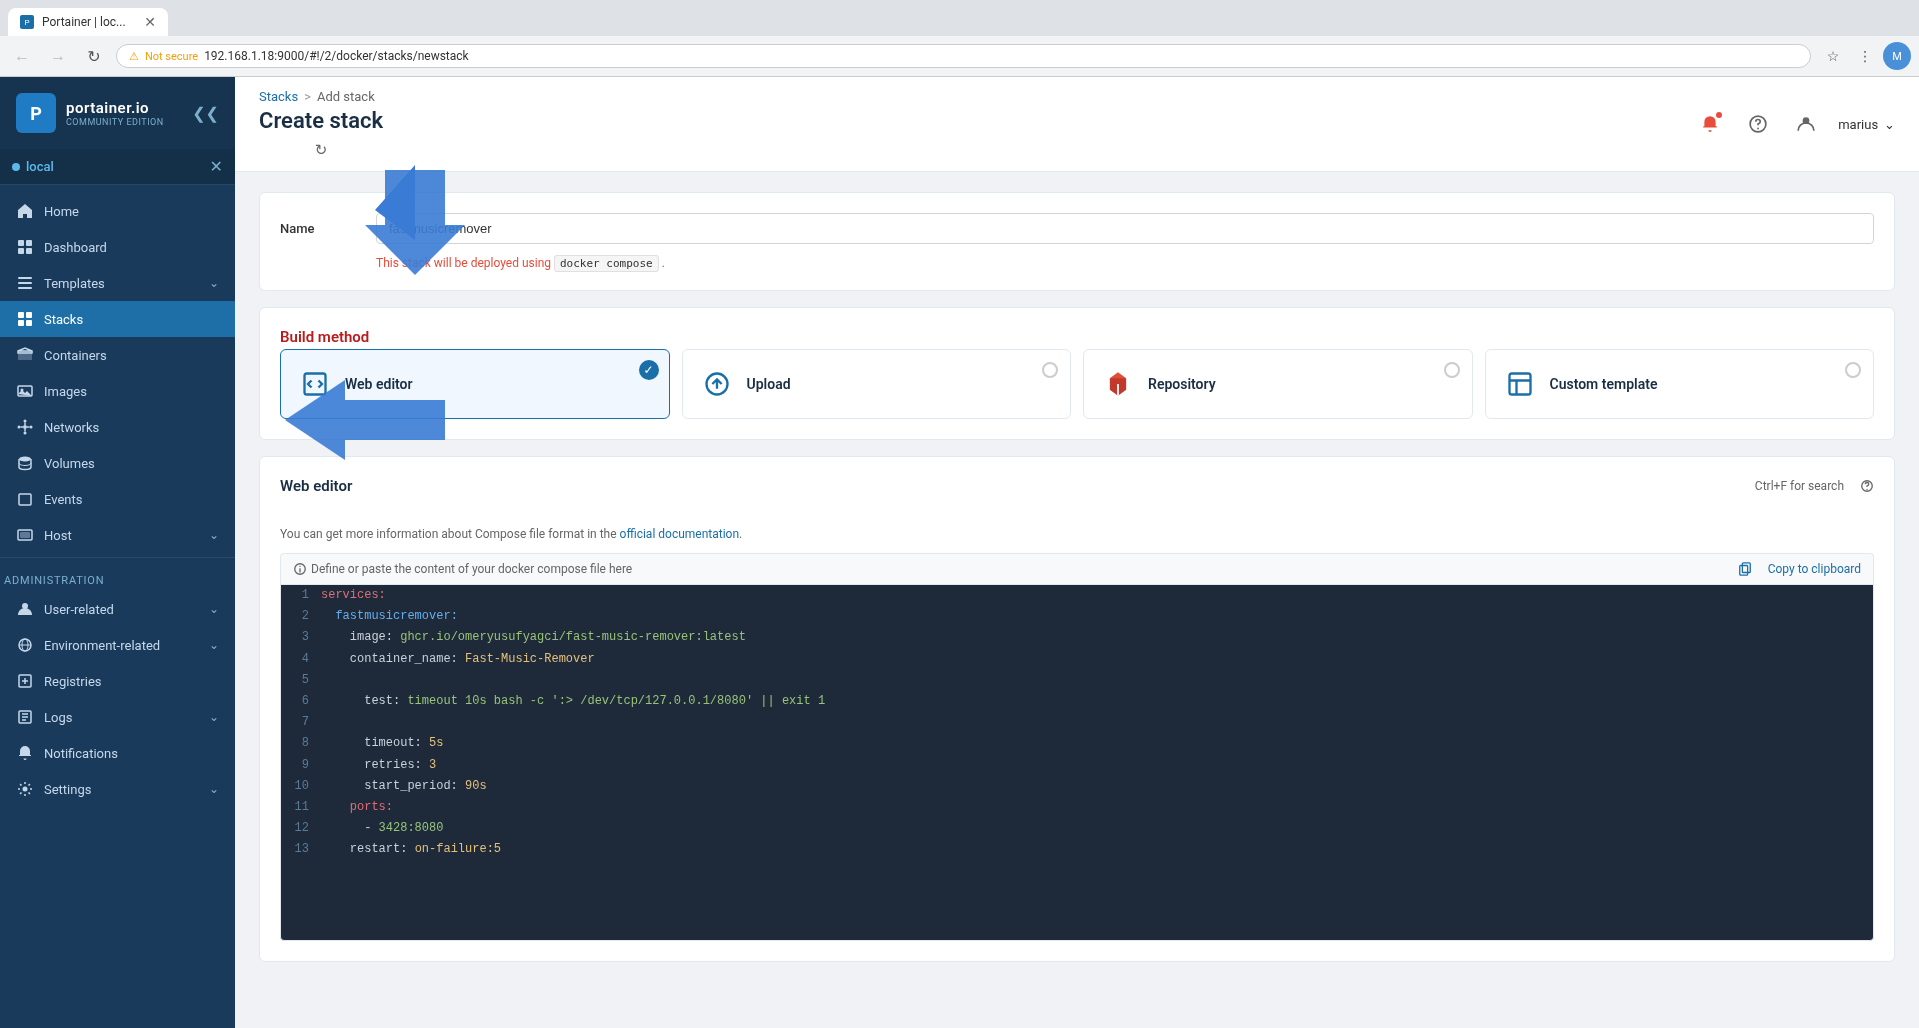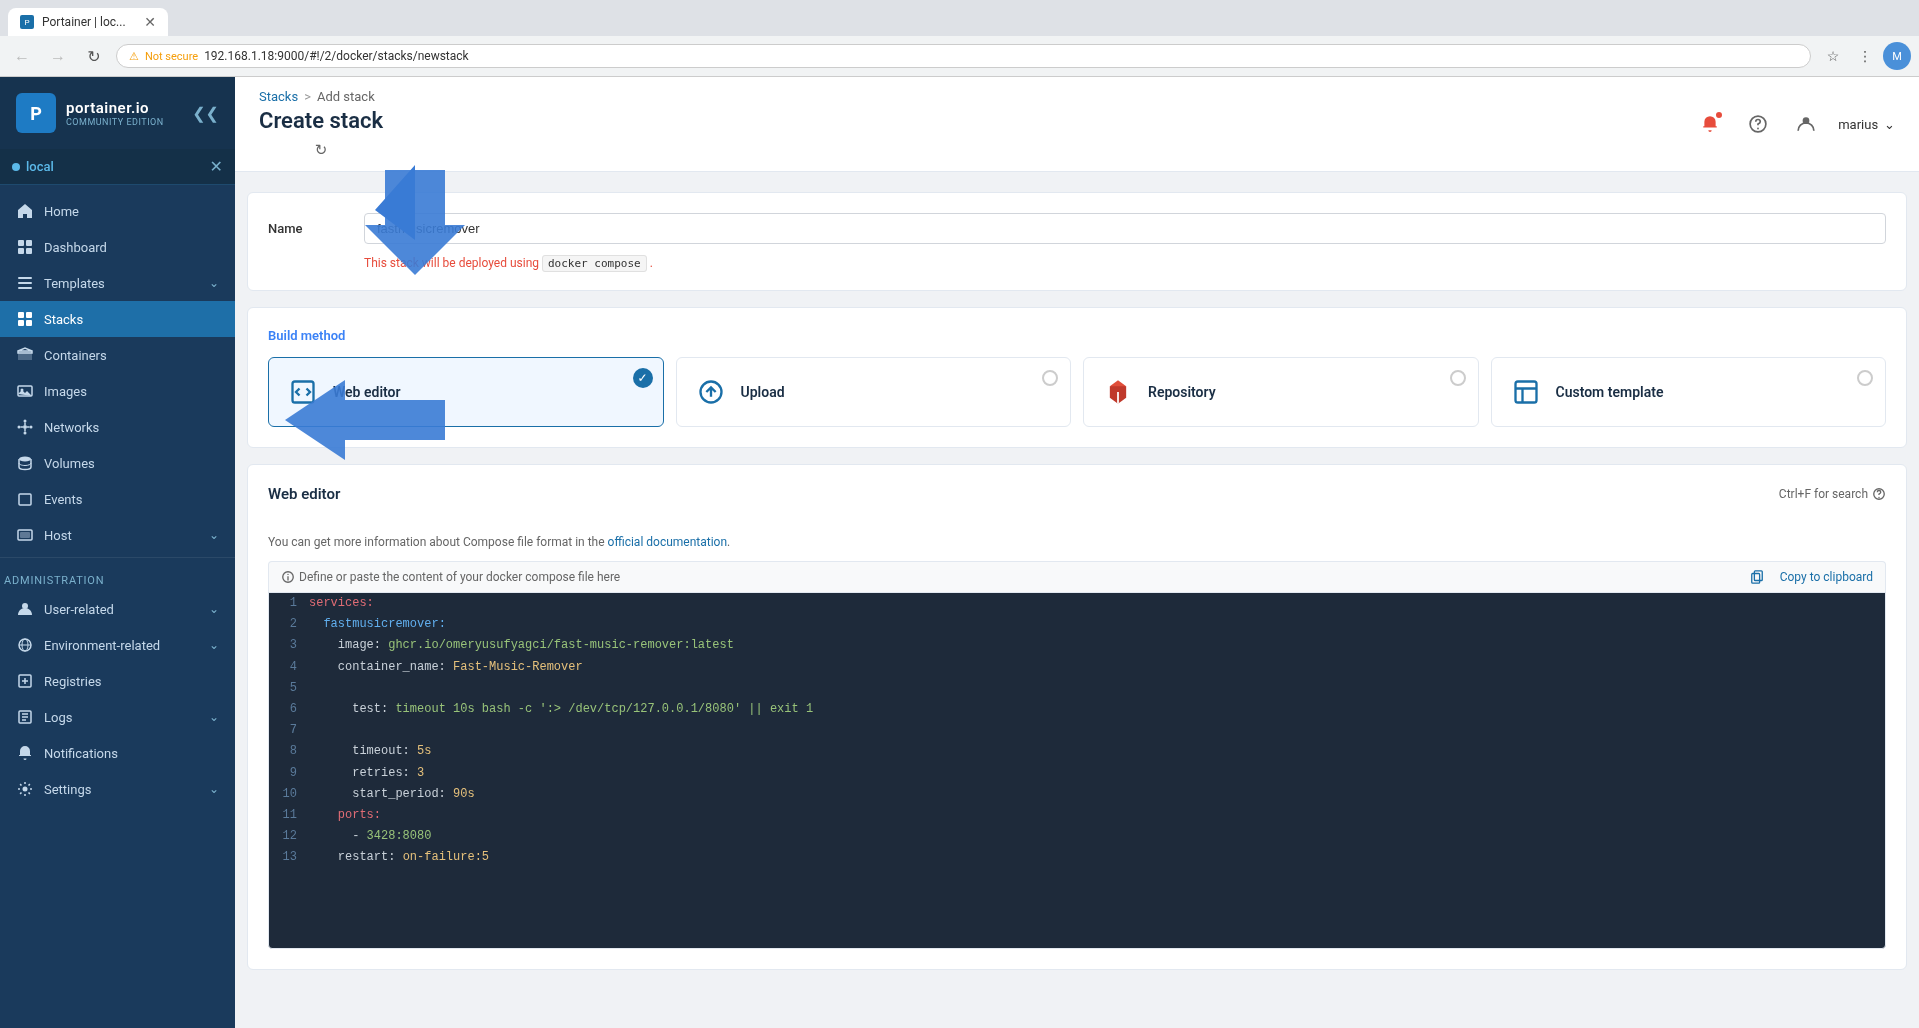--- a/index.html
+++ b/index.html
@@ -56,47 +56,47 @@
     .breadcrumb-sep { color: #999; }
     .page-title-row { display: flex; align-items: center; gap: 8px; margin-top: 4px; flex-direction: column; }
     .page-title { font-size: 22px; font-weight: 600; color: #1a2e44; }
     .refresh-btn { color: #666; cursor: pointer; font-size: 15px; }
     .header-actions { display: flex; align-items: center; gap: 16px; }
     .header-icon-btn { width: 32px; height: 32px; border-radius: 50%; border: none; background: transparent; cursor: pointer; display: flex; align-items: center; justify-content: center; color: #555; font-size: 16px; position: relative; }
     .header-user { display: flex; align-items: center; gap: 6px; cursor: pointer; color: #333; font-size: 13px; }
     .bell-badge { position: absolute; top: 2px; right: 2px; width: 10px; height: 10px; background: #e74c3c; border-radius: 50%; border: 2px solid #fff; }
 
     
-    .content-area { padding: 20px 12px; }
+    .content-area { padding: 20px 24px; }
     .form-section { background: #fff; border-radius: 6px; border: 1px solid #e2e8f0; padding: 20px; margin-bottom: 16px; }
 
     .form-field { display: flex; align-items: center; gap: 16px; margin-bottom: 12px; }
     .form-label { font-size: 13px; font-weight: 500; color: #333; width: 80px; flex-shrink: 0; }
     .form-input { flex: 1; border: 1px solid #d1d5db; border-radius: 4px; padding: 7px 12px; font-size: 13px; color: #333; outline: none; }
     .deploy-note { font-size: 12px; color: #e74c3c; margin-top: 4px; margin-left: 96px; }
     .deploy-note code { background: #f5f5f5; border: 1px solid #e0e0e0; padding: 1px 5px; border-radius: 3px; font-family: monospace; font-size: 11px; color: #333; }
 
     
-    .build-method-title { font-size: 13px; font-weight: 600; color: #3b82f6; margin-bottom: 14px; }
+    .build-method-title { font-size: 15px; font-weight: 600; color: #b91c1c; margin-bottom: 3px; }
     .build-method-options { display: grid; grid-template-columns: repeat(4, 1fr); gap: 12px; }
     .build-option { border: 1px solid #e2e8f0; border-radius: 6px; padding: 16px; display: flex; align-items: center; gap: 12px; cursor: pointer; background: #fff; position: relative; transition: border-color 0.15s; }
     .build-option.selected { border-color: #1a6fa8; background: #f0f7ff; }
     .build-option-radio { position: absolute; top: 12px; right: 12px; width: 16px; height: 16px; border-radius: 50%; border: 2px solid #1a6fa8; display: flex; align-items: center; justify-content: center; }
     .build-option-radio.unchecked { border-color: #ccc; }
     .build-option-icon { width: 36px; height: 36px; display: flex; align-items: center; justify-content: center; font-size: 20px; flex-shrink: 0; }
     .build-option-label { font-size: 14px; font-weight: 600; color: #1a2e44; }
 
     
     .check-circle { width: 20px; height: 20px; background: #1a6fa8; border-radius: 50%; display: flex; align-items: center; justify-content: center; color: #fff; font-size: 12px; position: absolute; top: 10px; right: 10px; }
 
     
     .editor-section { background: #fff; border-radius: 6px; border: 1px solid #e2e8f0; padding: 20px; }
     .editor-header { display: flex; align-items: center; justify-content: space-between; margin-bottom: 6px; }
     .editor-title { font-size: 15px; font-weight: 600; color: #1a2e44; }
-    .editor-search-hint { color: #666; font-size: 12px; display: flex; align-items: center; gap: 4px; }
+    .editor-search-hint { color: #666; font-size: 12px; display: flex; align-items: center; gap: 16px; }
     .editor-desc { font-size: 12px; color: #666; margin-bottom: 12px; margin-top: 32px; }
     .editor-desc a { color: #1a6fa8; text-decoration: none; }
     .editor-toolbar { display: flex; align-items: center; justify-content: space-between; padding: 8px 12px; background: #f8f9fa; border: 1px solid #e2e8f0; border-bottom: none; border-radius: 4px 4px 0 0; text-align: right; }
     .editor-info { color: #666; font-size: 12px; display: flex; align-items: center; gap: 4px; }
     .copy-clipboard { color: #1a6fa8; font-size: 12px; cursor: pointer; display: flex; align-items: center; gap: 16px; }
 
     
     .code-editor { background: #1e2a3a; border-radius: 0 0 4px 4px; border: 1px solid #e2e8f0; padding: 0; overflow: hidden; }
     .code-line { display: flex; align-items: flex-start; padding: 1px 0; font-family: 'Courier New', monospace; font-size: 12px; line-height: 1.6; }
     .line-num { width: 40px; text-align: right; padding-right: 12px; color: #5a7a9a; flex-shrink: 0; user-select: none; }

